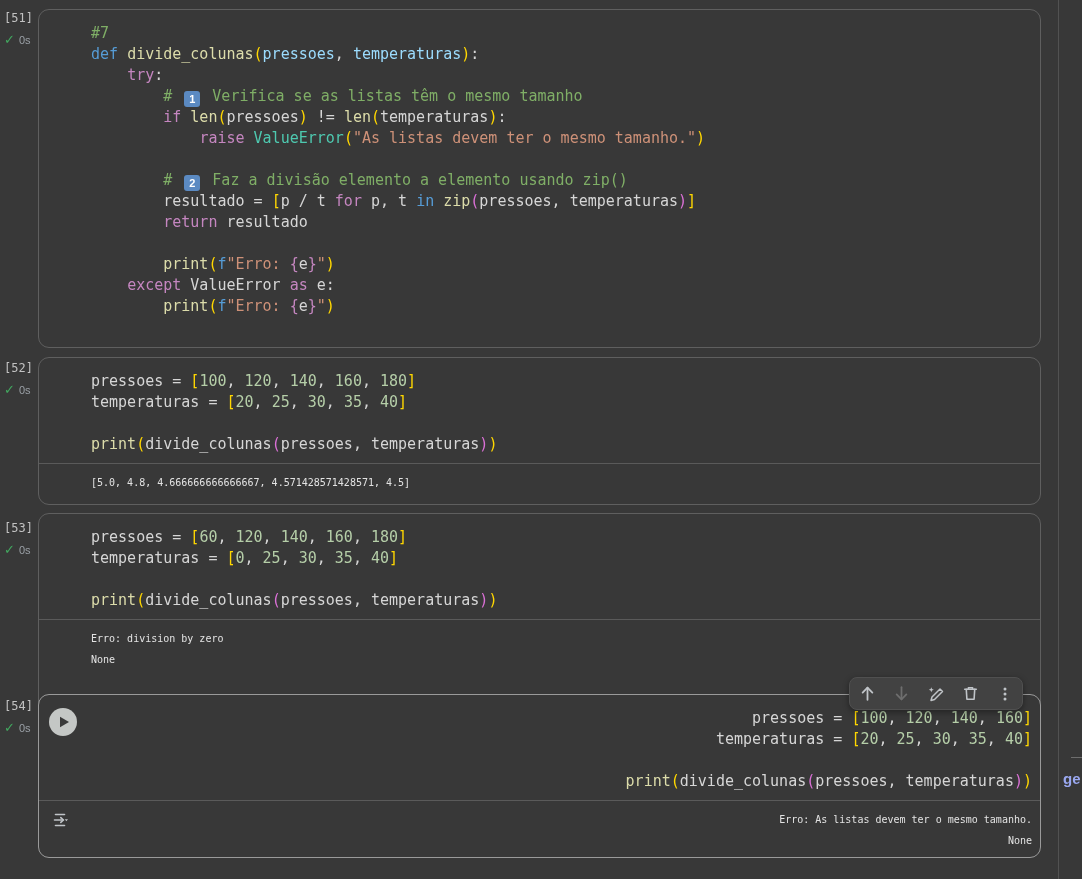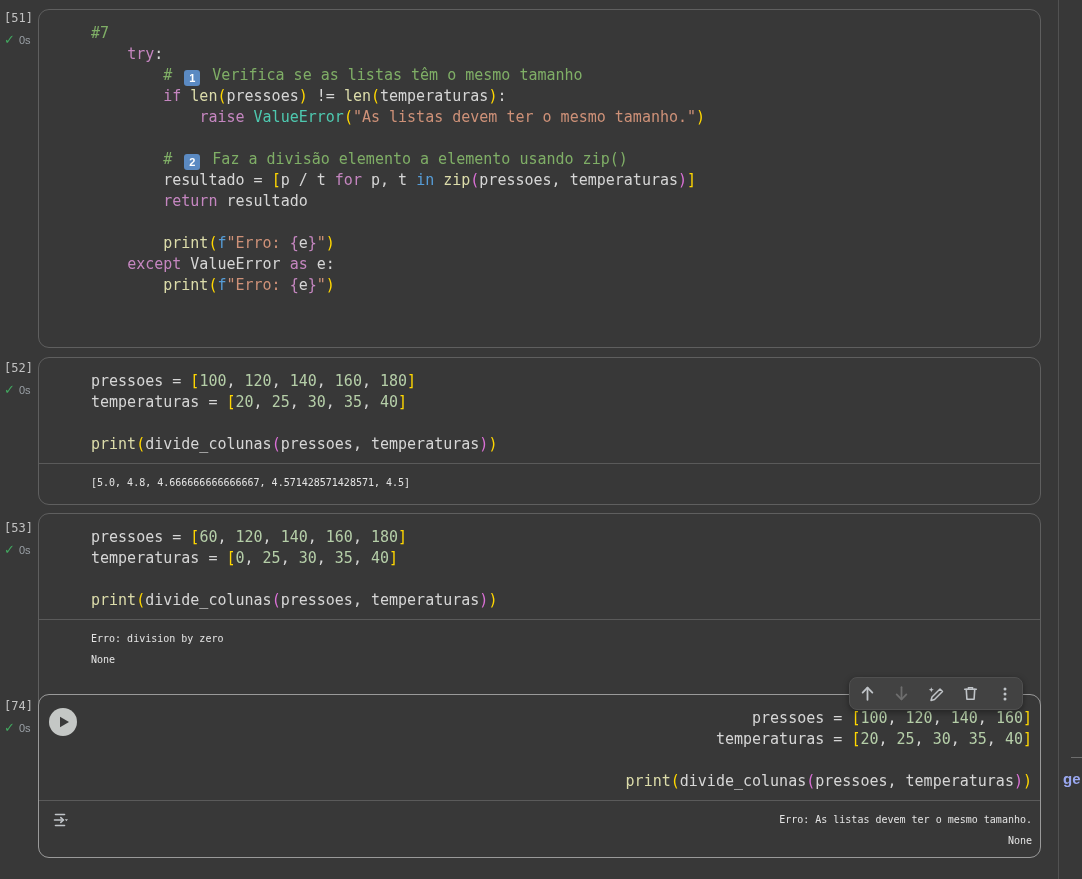--- a/index.html
+++ b/index.html
@@ -81,20 +81,21 @@
   <div class="gutter" style="top:11px">
     <div class="exec-count">[51]</div>
     <div class="exec-status">
       <span class="check">✓</span>
       <span>0s</span>
     </div>
   </div>
   <div class="cell" style="top:9px;height:339px">
     <div class="code-area">
         <div class="code-line"><span class="tk-comment">#7</span></div>
+        <div class="code-line"><span class="tk-kw2">def </span><span class="tk-func">divide_colunas</span><span class="tk-b1">(</span><span class="tk-param">pressoes</span><span class="tk-plain">, </span><span class="tk-param">temperaturas</span><span class="tk-b1">)</span><span class="tk-plain">:</span></div>
         <div class="code-line"><span class="tk-plain">    </span><span class="tk-kw">try</span><span class="tk-plain">:</span></div>
         <div class="code-line"><span class="tk-plain">        </span><span class="tk-comment"># </span><span class="tk-badge">1</span><span class="tk-comment"> Verifica se as listas têm o mesmo tamanho</span></div>
         <div class="code-line"><span class="tk-plain">        </span><span class="tk-kw">if </span><span class="tk-func">len</span><span class="tk-b1">(</span><span class="tk-plain">pressoes</span><span class="tk-b1">)</span><span class="tk-plain"> != </span><span class="tk-func">len</span><span class="tk-b1">(</span><span class="tk-plain">temperaturas</span><span class="tk-b1">)</span><span class="tk-plain">:</span></div>
         <div class="code-line"><span class="tk-plain">            </span><span class="tk-kw">raise </span><span class="tk-type">ValueError</span><span class="tk-b1">(</span><span class="tk-str">"As listas devem ter o mesmo tamanho."</span><span class="tk-b1">)</span></div>
         <div class="code-line"></div>
         <div class="code-line"><span class="tk-plain">        </span><span class="tk-comment"># </span><span class="tk-badge">2</span><span class="tk-comment"> Faz a divisão elemento a elemento usando zip()</span></div>
         <div class="code-line"><span class="tk-plain">        </span><span class="tk-plain">resultado = </span><span class="tk-b1">[</span><span class="tk-plain">p / t </span><span class="tk-kw">for</span><span class="tk-plain"> p, t </span><span class="tk-kw2">in</span><span class="tk-plain"> </span><span class="tk-func">zip</span><span class="tk-b2">(</span><span class="tk-plain">pressoes, temperaturas</span><span class="tk-b2">)</span><span class="tk-b1">]</span></div>
         <div class="code-line"><span class="tk-plain">        </span><span class="tk-kw">return </span><span class="tk-plain">resultado</span></div>
         <div class="code-line"></div>
         <div class="code-line"><span class="tk-plain">        </span><span class="tk-func">print</span><span class="tk-b1">(</span><span class="tk-kw2">f</span><span class="tk-str">"Erro: </span><span class="tk-kw">{</span><span class="tk-plain">e</span><span class="tk-kw">}</span><span class="tk-str">"</span><span class="tk-b1">)</span></div>
@@ -149,21 +150,21 @@
           <div class="out-line">Erro: division by zero</div>
           <div class="out-line">None</div>
         </div>
     </div>
   </div>
 </div>
 
 
 <div style="display:contents">
   <div class="gutter" style="top:699px">
-    <div class="exec-count">[74]</div>
+    <div class="exec-count">[54]</div>
     <div class="exec-status">
       <span class="check">✓</span>
       <span>0s</span>
     </div>
   </div>
   <div class="cell focused" style="top:694px;height:164px">
     <div class="run-button">
       <svg width="28" height="28" viewBox="0 0 28 28">
         <circle cx="14" cy="14" r="14" fill="#c4c7c5"></circle>
         <path d="M11 8.8l9 5.2-9 5.2z" fill="#3a3a3a"></path>

